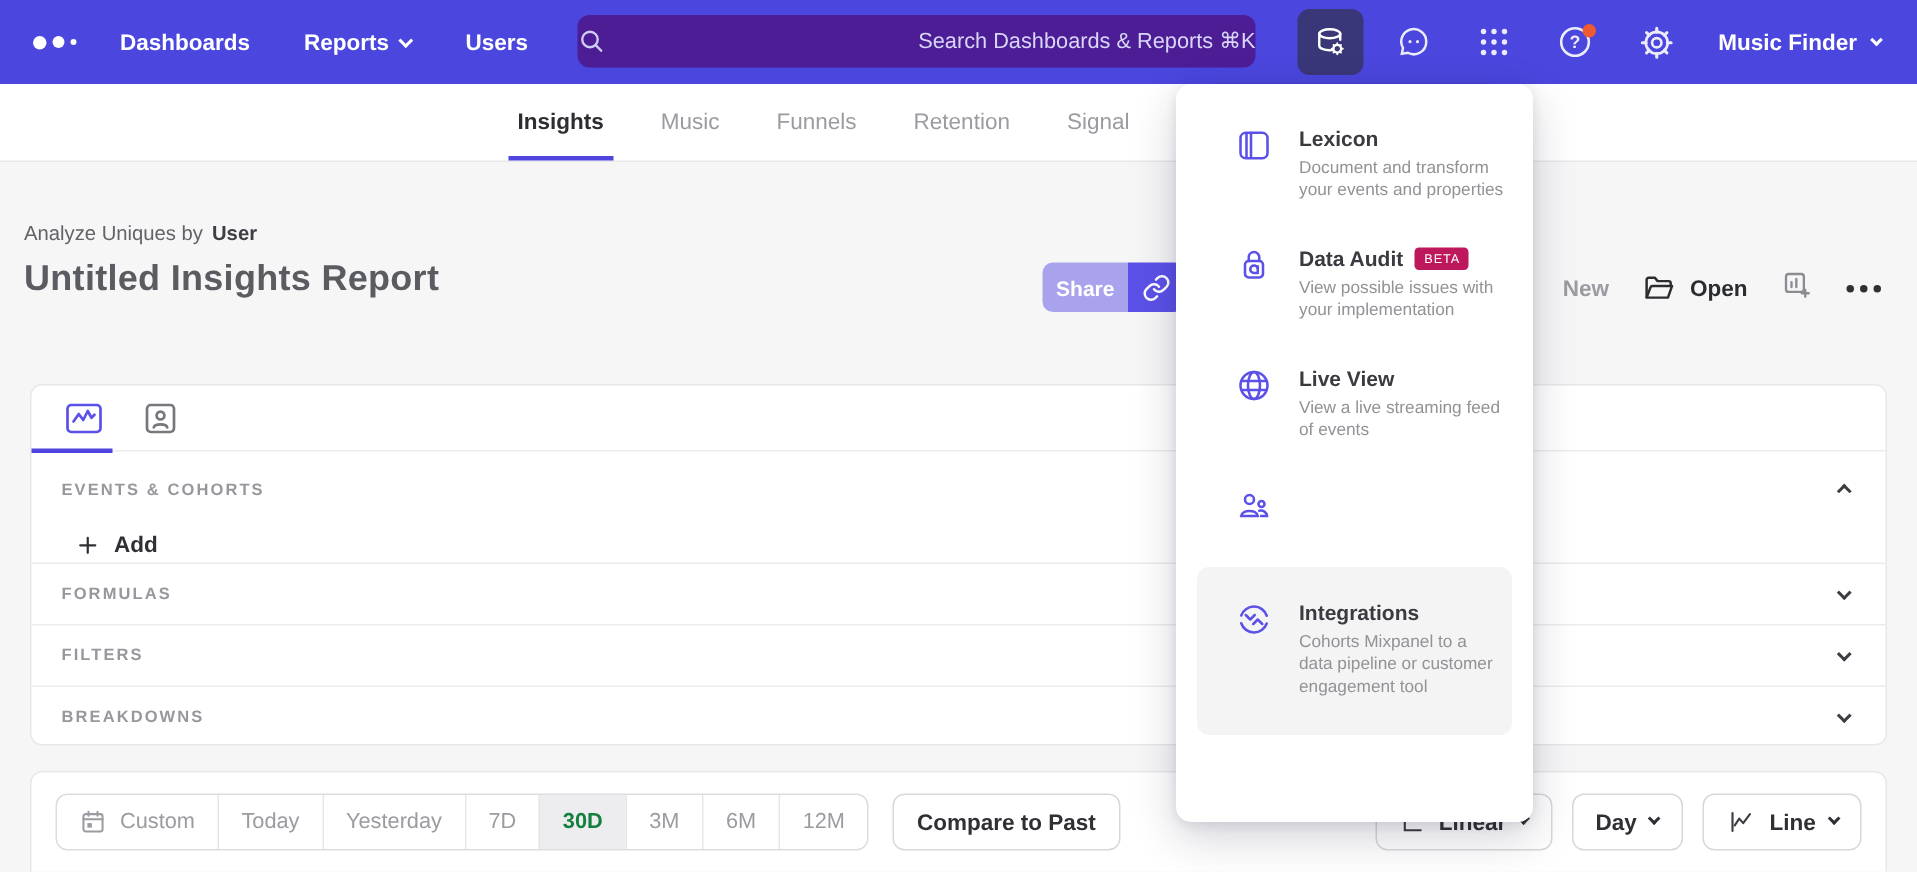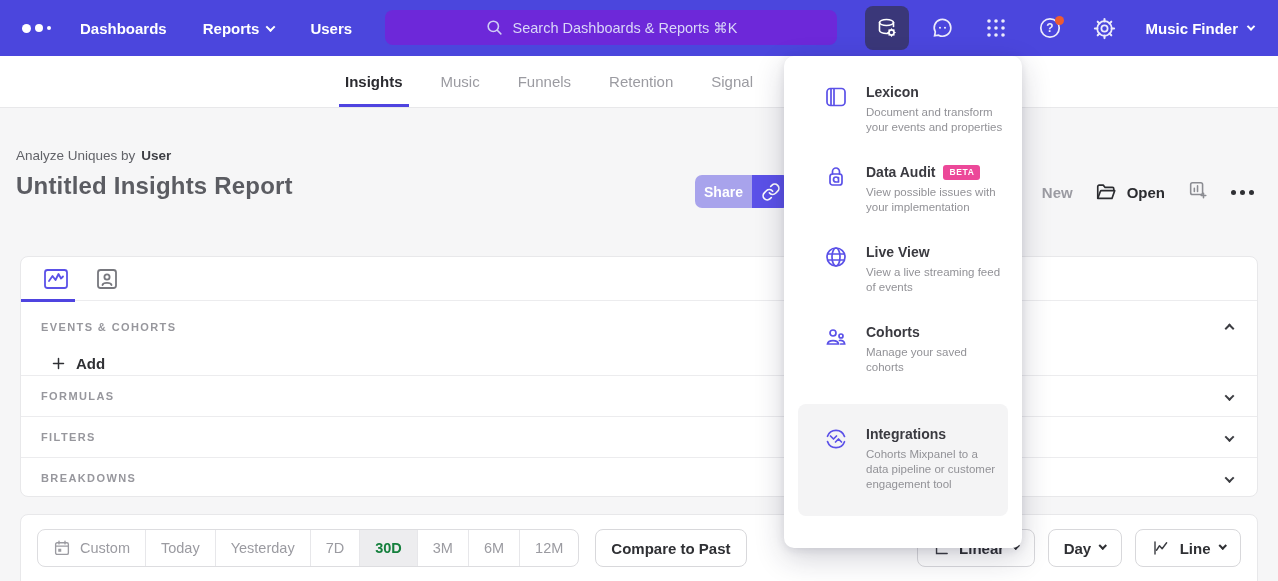--- a/index.html
+++ b/index.html
@@ -14,21 +14,21 @@
   .topbar { position:absolute; top:0; left:0; width:1278px; height:56px; background:#4b46dd; display:flex; align-items:center; color:#fff; z-index:10; }
   .logo { display:flex; align-items:center; gap:4px; margin-left:22px; width:34px; }
   .logo i { display:block; border-radius:50%; background:#fff; }
   .logo i:nth-child(1){ width:9px; height:9px; }
   .logo i:nth-child(2){ width:8px; height:8px; }
   .logo i:nth-child(3){ width:4px; height:4px; }
   .topnav { display:flex; align-items:center; margin-left:24px; gap:36px; }
   .topnav .navitem { display:flex; align-items:center; gap:8px; font-size:15px; font-weight:600; color:#fff; cursor:pointer; }
   .chev { display:inline-block; width:7px; height:7px; border-right:2px solid currentColor; border-bottom:2px solid currentColor; transform:rotate(45deg) translate(-1px,-1px); }
   .chev.up { transform:rotate(-135deg); }
-  .searchbar { position:absolute; left:385px; top:10px; width:452px; height:35px; background:#6d28d9; border-radius:8px; display:flex; align-items:center; justify-content:center; gap:9px; color:#d9d7f8; font-size:14.5px; cursor:text; }
+  .searchbar { position:absolute; left:385px; top:10px; width:452px; height:35px; background:#4c1d95; border-radius:8px; display:flex; align-items:center; justify-content:space-between; gap:9px; color:#d9d7f8; font-size:14.5px; cursor:text; }
   .topbar-right { position:absolute; right:14px; top:0; height:56px; display:flex; align-items:center; gap:12px; }
   .icon-tile { width:44px; height:44px; border-radius:8px; background:#3a3779; display:flex; align-items:center; justify-content:center; cursor:pointer; }
   .tb-icon { width:42px; height:44px; display:flex; align-items:center; justify-content:center; cursor:pointer; position:relative; }
   .notif-dot { position:absolute; top:10px; right:7px; width:9px; height:9px; border-radius:50%; background:#ee5b31; }
   .workspace { display:flex; align-items:center; gap:10px; font-size:15px; font-weight:600; margin-left:8px; margin-right:10px; cursor:pointer; }
   .workspace .chev { width:6px; height:6px; }
 
   
   .tabbar { position:absolute; top:56px; left:0; width:1278px; height:52px; background:#fff; border-bottom:1px solid #e8e8ea; display:flex; align-items:stretch; padding-left:345px; gap:38px; z-index:5; }
   .rtab { display:flex; align-items:center; font-size:15px; color:#9b9ba1; cursor:pointer; position:relative; white-space:nowrap; }
@@ -73,21 +73,21 @@
   .seg.selected { background:#ededef; color:#15803d; font-weight:700; }
   .btn { display:flex; align-items:center; gap:9px; height:38px; padding:0 15px; border:1px solid #d8d8db; border-radius:8px; background:#fff; font-size:15px; font-weight:600; color:#2f3034; cursor:pointer; white-space:nowrap; }
   .toolbar-right { display:flex; align-items:center; gap:13px; }
   .btn .chev { width:5.5px; height:5.5px; margin-top:-3px; }
 
   
   .tools-menu { position:absolute; left:784px; top:56px; width:238px; height:492px; background:#fff; border-radius:10px; box-shadow:0 10px 30px rgba(30,30,60,.20), 0 2px 8px rgba(30,30,60,.10); z-index:50; padding-top:28px; }
   .menu-item { display:flex; align-items:flex-start; gap:18px; padding:0 16px 0 40px; margin-bottom:29px; cursor:pointer; }
   .menu-item .mi-icon { flex:0 0 24px; margin-top:1px; }
   .mi-title { font-size:14px; font-weight:700; color:#3a3a40; display:flex; align-items:center; gap:8px; }
-  .mi-badge { font-size:8.5px; font-weight:700; letter-spacing:.6px; color:#fff; background:#ec4899; border-radius:3px; padding:2.5px 6px; }
+  .mi-badge { font-size:8.5px; font-weight:400; letter-spacing:.6px; color:#fff; background:#be185d; border-radius:3px; padding:2.5px 6px; }
   .mi-desc { margin-top:5px; font-size:11.5px; line-height:15px; color:#929297; max-width:172px; }
   .menu-item.highlighted { background:#f4f4f5; border-radius:8px; margin:0 14px; padding:22px 10px 24px 26px; }
 </style>
 </head>
 <body>
 
 <div class="topbar">
   <div class="logo">
       <i></i>
       <i></i>
@@ -382,26 +382,20 @@
     </div>
   </div>
 
   <div class="menu-item">
     <svg class="mi-icon" width="24" height="24" viewBox="0 0 24 24" fill="none" stroke="#5b51e8" stroke-width="1.7" stroke-linecap="round">
       <circle cx="9" cy="8" r="3"></circle>
       <path d="M3.5 19c.7-4.5 10.3-4.5 11 0z"></path>
       <circle cx="17" cy="11" r="2"></circle>
       <path d="M15.5 15.5c2.5-.5 5 .8 5.2 3.5h-4"></path>
     </svg>
-    <div>
-      <div class="mi-title">
-          <span>Cohorts</span>
-        </div>
-      <div class="mi-desc">Manage your saved cohorts</div>
-    </div>
   </div>
 
   <div class="menu-item highlighted">
     <svg class="mi-icon" width="24" height="24" viewBox="0 0 24 24" fill="none" stroke="#5b51e8" stroke-width="1.7" stroke-linecap="round" stroke-linejoin="round">
       <path d="M20.5 9.5a9 9 0 0 0-17-.2"></path>
       <path d="M3.5 14.5a9 9 0 0 0 17 .2"></path>
       <path d="M11 9l-3 3-3-3" transform="translate(1.5,0)"></path>
       <path d="M13 15l3-3 3 3" transform="translate(-1.5,0)"></path>
     </svg>
     <div>

